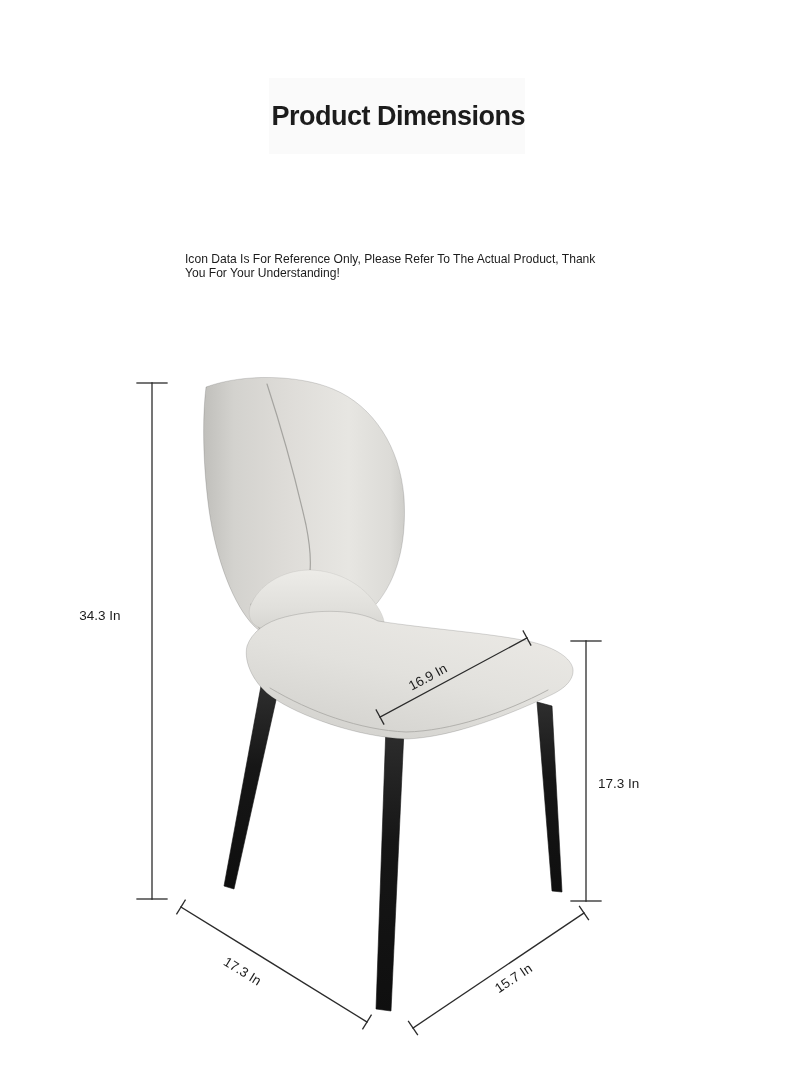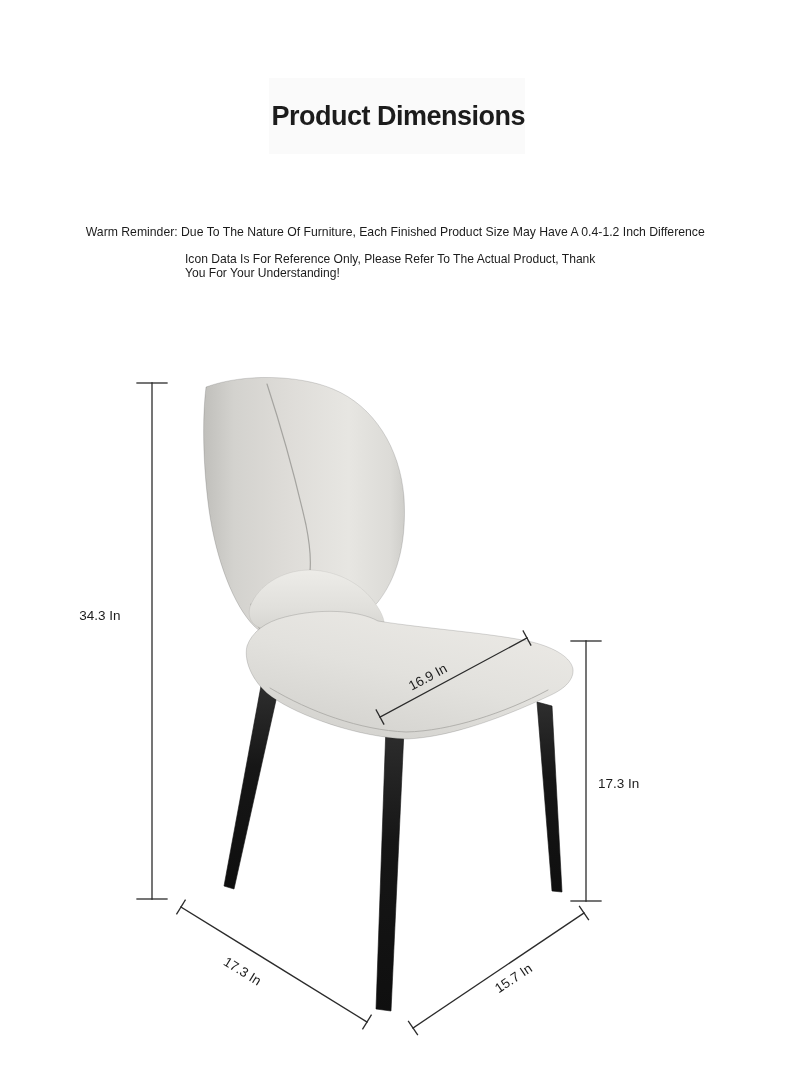--- a/index.html
+++ b/index.html
@@ -53,23 +53,20 @@
 </head>
 <body>
 
 <div class="page">
 
   <div class="title-banner">
     <h1 class="page-title">Product Dimensions</h1>
   </div>
 
 
-  <div class="warm-reminder">
-    <span class="squeeze">Warm Reminder: Due To The Nature Of Furniture, Each Finished Product Size May Have A 0.4-1.2 Inch Difference</span>
-  </div>
 
   <div class="reference-note">
     <div>Icon Data Is For Reference Only, Please Refer To The Actual Product, Thank</div>
     <div>You For Your Understanding!</div>
   </div>
 
   <svg class="diagram" viewBox="0 0 790 1078">
     <defs>
       <linearGradient id="gBack" x1="0" y1="0" x2="1" y2="0">
         <stop offset="0" stop-color="#c0bfbb"></stop>

